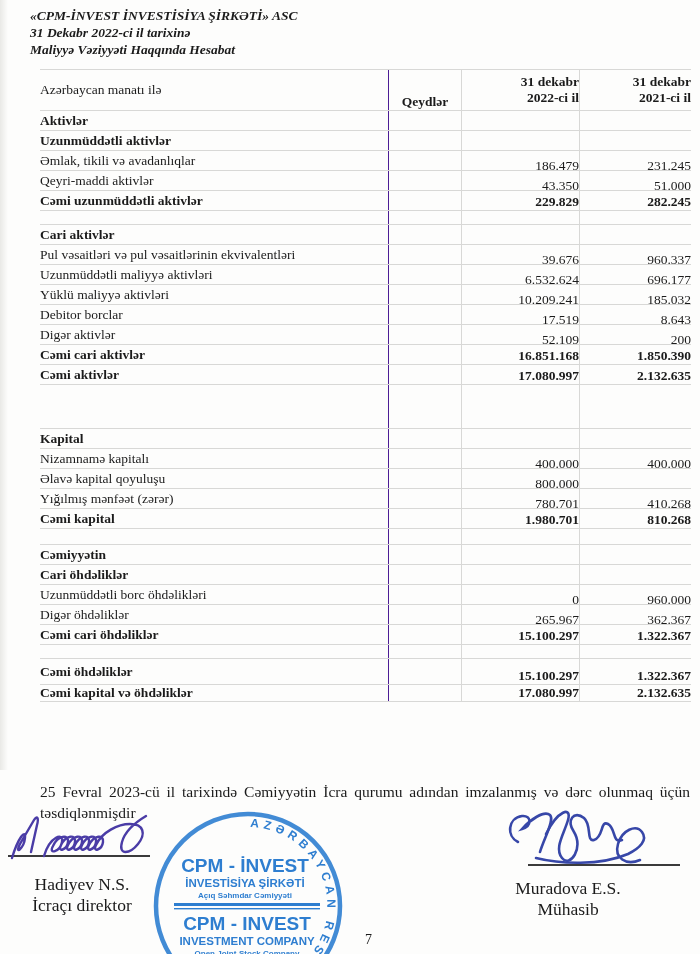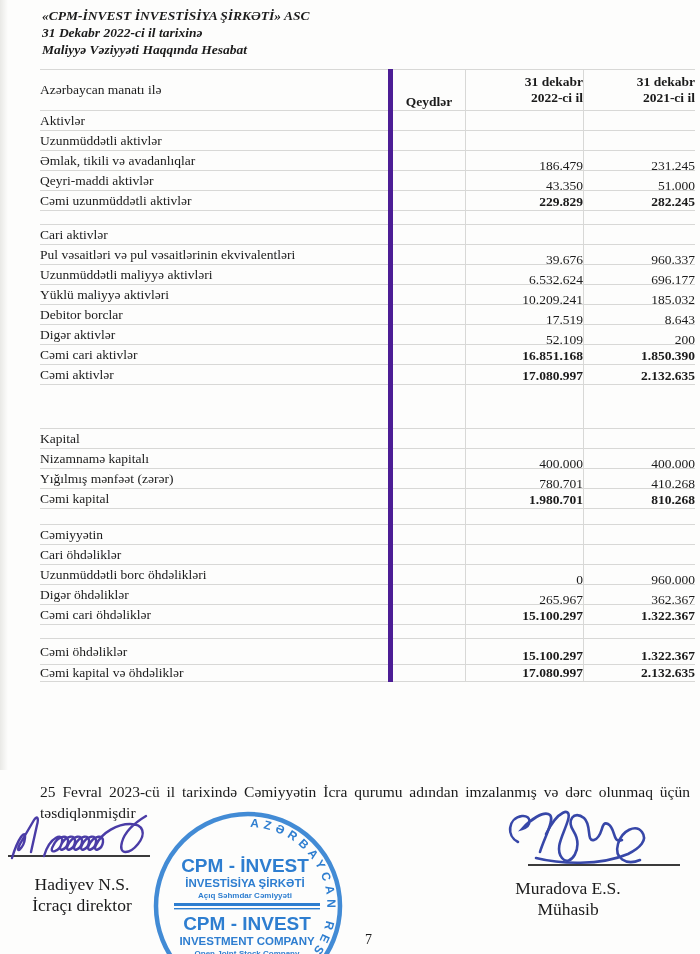--- a/index.html
+++ b/index.html
@@ -5,40 +5,40 @@
   html,body{margin:0;padding:0;}
   body{
     width:700px;height:954px;position:relative;overflow:hidden;
     background:#fdfdfc;color:#1b1b1b;
     font-family:"Liberation Serif","DejaVu Serif",serif;
   }
   body::before{
     content:"";position:absolute;left:0;top:0;width:8px;height:770px;
     background:linear-gradient(90deg,#e9e9e6,rgba(255,255,255,0));pointer-events:none;
   }
-  .doc-header{margin:7px 0 0 42px;line-height:17px;}
+  .doc-header{margin:7px 0 0 30px;line-height:17px;}
   .doc-header div{font-weight:bold;font-style:italic;font-size:13.5px;}
   .bs-table{
     border-collapse:collapse;table-layout:fixed;
     margin:11px 0 0 40px;width:648px;font-size:13.5px;
   }
   .bs-table td,.bs-table th{
     border-top:1px solid #d8d8d6;border-bottom:1px solid #d8d8d6;
     padding:0;overflow:hidden;white-space:nowrap;
   }
   .c-label{width:348px;text-align:left;padding-left:2px;vertical-align:middle;}
-  .c-notes{width:72px;border-left:5px solid #4c1d95;border-right:1px solid #d8d8d6;text-align:center;vertical-align:bottom;}
+  .c-notes{width:72px;border-left:1px solid #4c1d95;border-right:1px solid #d8d8d6;text-align:center;vertical-align:bottom;}
   .c-v22{width:117px;border-right:1px solid #d8d8d6;text-align:right;padding-right:13px;vertical-align:bottom;}
   .c-v21{width:111px;text-align:right;padding-right:12px;vertical-align:bottom;}
   thead th{height:40px;vertical-align:middle;font-weight:normal;}
   th.c-label{font-weight:normal;text-align:left;}
   th.c-notes{font-weight:bold;}
   th.c-v22,th.c-v21{font-weight:bold;white-space:pre-line;line-height:16px;vertical-align:middle;}
   tbody tr{height:20px;}
-  tr.section .lbl,tr.total .lbl{font-weight:normal;}
+  tr.section .lbl,tr.total .lbl{font-weight:bold;}
   tr.total .val{font-weight:bold;}
   tr.item .val{display:inline-block;transform:translateY(4px);}
   tr.sp-sm{height:14px;}
   tr.sp-md{height:16px;}
   tr.sp-lg{height:44px;}
   tr.sp-tall{height:26px;}
   tr.sp-xtall{height:14px;}
   .footer-para{
     position:absolute;left:40px;top:781px;width:650px;
     font-size:15.5px;line-height:21px;text-align:justify;word-spacing:3px;
@@ -170,20 +170,26 @@
     <td class="c-label"><span class="lbl">Kapital</span></td>
     <td class="c-notes"></td>
     <td class="c-v22"><span class="val"></span></td>
     <td class="c-v21"><span class="val"></span></td>
   </tr>
       <tr class="item">
     <td class="c-label"><span class="lbl">Nizamnamə kapitalı</span></td>
     <td class="c-notes"></td>
     <td class="c-v22"><span class="val">400.000</span></td>
     <td class="c-v21"><span class="val">400.000</span></td>
+  </tr>
+      <tr class="item">
+    <td class="c-label"><span class="lbl">Əlavə kapital qoyuluşu</span></td>
+    <td class="c-notes"></td>
+    <td class="c-v22"><span class="val">800.000</span></td>
+    <td class="c-v21"><span class="val"></span></td>
   </tr>
       <tr class="item">
     <td class="c-label"><span class="lbl">Yığılmış mənfəət (zərər)</span></td>
     <td class="c-notes"></td>
     <td class="c-v22"><span class="val">780.701</span></td>
     <td class="c-v21"><span class="val">410.268</span></td>
   </tr>
       <tr class="total">
     <td class="c-label"><span class="lbl">Cəmi kapital</span></td>
     <td class="c-notes"></td>

